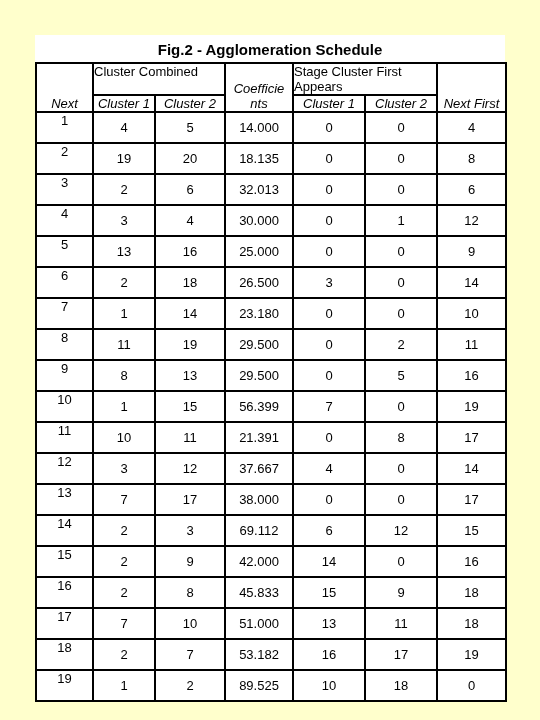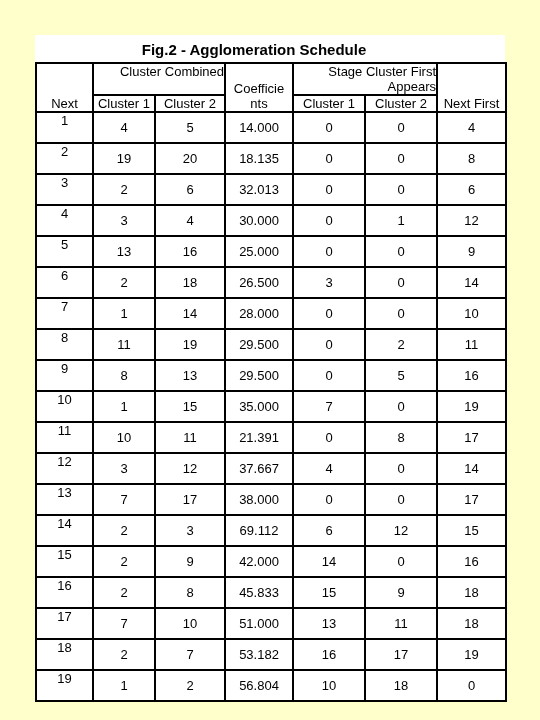--- a/index.html
+++ b/index.html
@@ -25,21 +25,21 @@
     position: absolute;
     left: 35px;
     top: 35px;
     width: 470px;
     height: 656px;
     background: #FFFFFF;
   }
 
   #title {
     position: absolute;
-    left: 19px;
+    left: 35px;
     top: 38px;
     width: 470px;
     height: 24px;
     line-height: 24px;
     text-align: center;
     font-size: 15px;
     font-weight: bold;
     color: #000000;
     letter-spacing: 0px;
   }
@@ -69,24 +69,25 @@
     background: #FFFFFF;
   }
 
   
   th.hd {
     vertical-align: bottom;
     text-align: center;
     font-size: 13px;
     line-height: 15px;
     padding: 2px 2px 3px 2px;
+    font-style: italic;
   }
   th.hd-top {
     vertical-align: top;
-    text-align: right;
+    text-align: left;
     line-height: 15px;
     padding: 2px 2px 2px 2px;
   }
 
   
   td.dc {
     text-align: center;
     vertical-align: middle;
     height: 29px;
     font-size: 13px;
@@ -195,21 +196,21 @@
             <td class="dc">18</td>
             <td class="dc">26.500</td>
             <td class="dc">3</td>
             <td class="dc">0</td>
             <td class="dc">14</td>
           </tr>
           <tr>
             <td class="stage-cell">7</td>
             <td class="dc">1</td>
             <td class="dc">14</td>
-            <td class="dc">28.000</td>
+            <td class="dc">23.180</td>
             <td class="dc">0</td>
             <td class="dc">0</td>
             <td class="dc">10</td>
           </tr>
           <tr>
             <td class="stage-cell">8</td>
             <td class="dc">11</td>
             <td class="dc">19</td>
             <td class="dc">29.500</td>
             <td class="dc">0</td>
@@ -222,21 +223,21 @@
             <td class="dc">13</td>
             <td class="dc">29.500</td>
             <td class="dc">0</td>
             <td class="dc">5</td>
             <td class="dc">16</td>
           </tr>
           <tr>
             <td class="stage-cell">10</td>
             <td class="dc">1</td>
             <td class="dc">15</td>
-            <td class="dc">35.000</td>
+            <td class="dc">56.399</td>
             <td class="dc">7</td>
             <td class="dc">0</td>
             <td class="dc">19</td>
           </tr>
           <tr>
             <td class="stage-cell">11</td>
             <td class="dc">10</td>
             <td class="dc">11</td>
             <td class="dc">21.391</td>
             <td class="dc">0</td>
@@ -303,21 +304,21 @@
             <td class="dc">7</td>
             <td class="dc">53.182</td>
             <td class="dc">16</td>
             <td class="dc">17</td>
             <td class="dc">19</td>
           </tr>
           <tr>
             <td class="stage-cell">19</td>
             <td class="dc">1</td>
             <td class="dc">2</td>
-            <td class="dc">56.804</td>
+            <td class="dc">89.525</td>
             <td class="dc">10</td>
             <td class="dc">18</td>
             <td class="dc">0</td>
           </tr>
         </tbody>
     </table>
   </div>
 
 </div>
 

